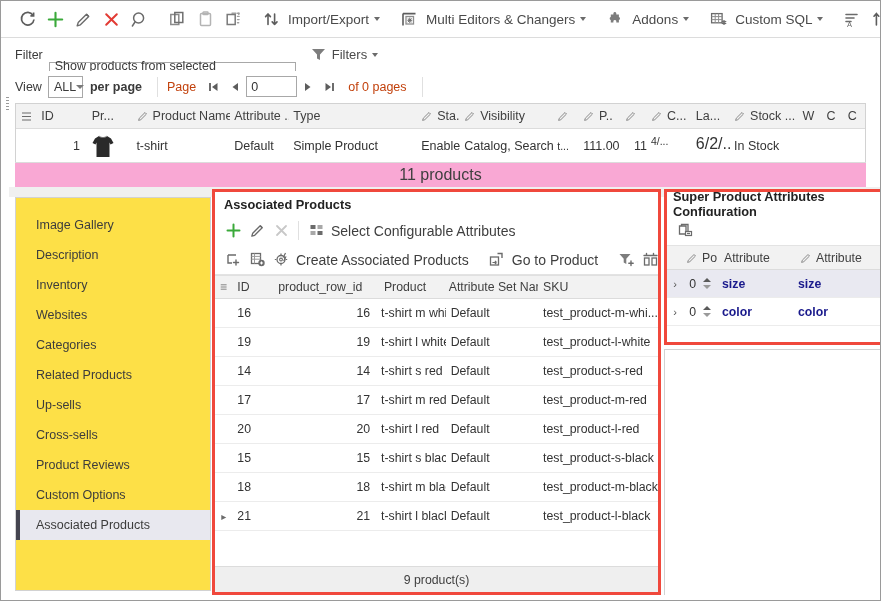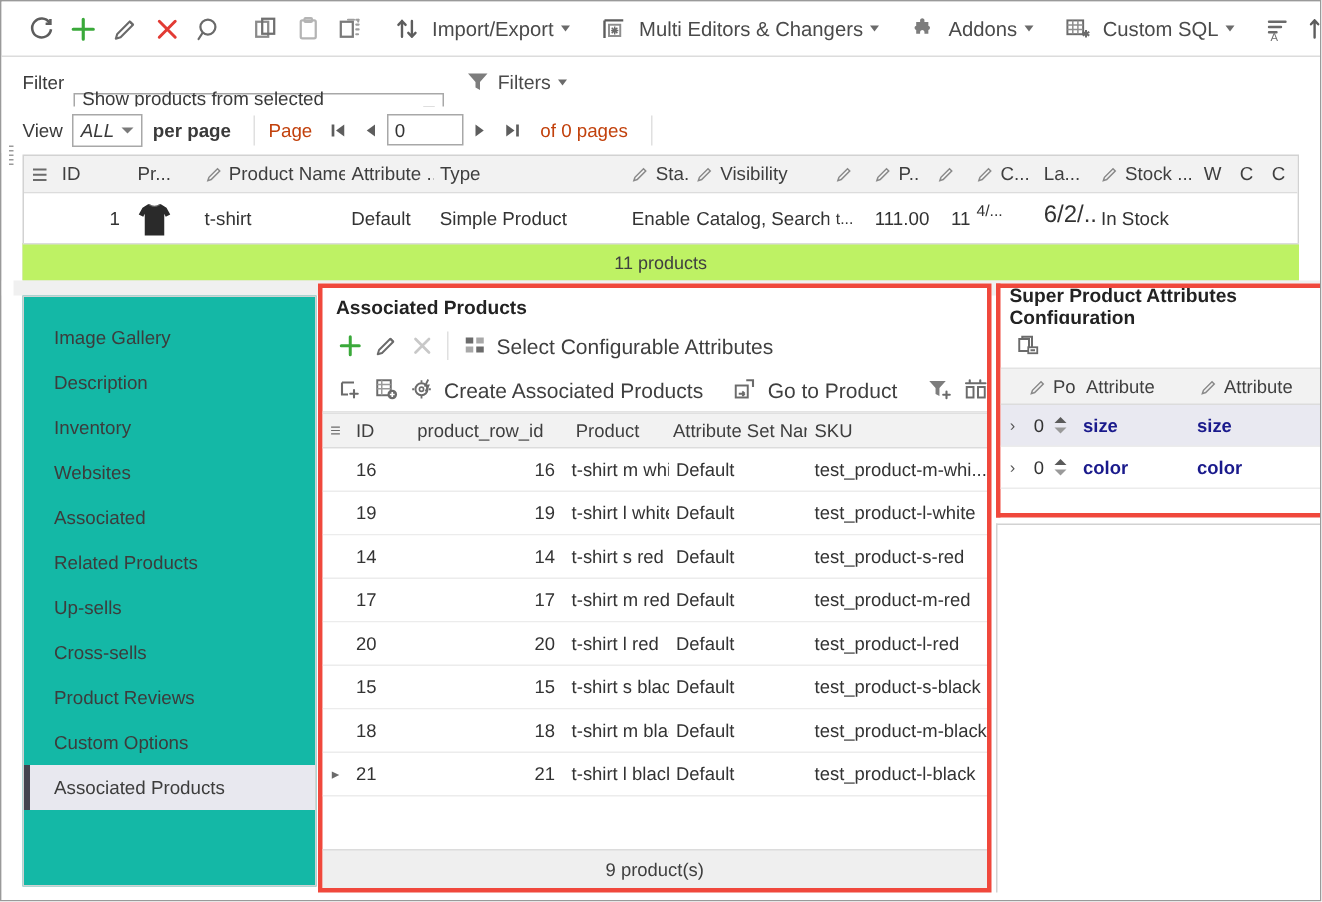--- a/index.html
+++ b/index.html
@@ -75,21 +75,21 @@
     width: 18px; height: 20px;
     display: flex; align-items: center; justify-content: center;
   }
   .combo .cbtn i {
     display: inline-block;
     border-left: 4px solid transparent;
     border-right: 4px solid transparent;
     border-top: 4px solid #7a7a7a;
   }
   .combo-filter { width: 247px; margin-top: 37px; }
-  .combo-view { width: 47px; font-style: italic; }
+  .combo-view { width: 35px; }
   .filters-btn {
     display: inline-flex; align-items: center;
     margin-left: 14px; font-size: 13px; color: #4a4a4a;
   }
 
   
   .viewbar {
     position: absolute; left: 0; top: 70px;
     width: 879px; height: 31px;
     display: flex; align-items: center;
@@ -139,40 +139,40 @@
     border-bottom: 1px solid #ececec;
     white-space: nowrap;
   }
   .pgrid-row .rc {
     display: flex; align-items: center; height: 34px;
     padding: 0 4px; overflow: hidden;
   }
   .pgrid-foot {
     position: absolute; left: 14px; top: 161px;
     width: 851px; height: 25px;
-    background: #bef264;
+    background: #f9a8d4;
     border-top: 1px solid #dcdcdc;
     display: flex; align-items: center; justify-content: center;
-    font-size: 12px; color: #3f3f3f;
+    font-size: 16px; color: #3f3f3f;
   }
   .pen {
     display: inline-block; margin-right: 4px;
   }
   .thumb {
     width: 30px; height: 30px;
     display: flex; align-items: flex-end; justify-content: center;
     overflow: hidden;
   }
 
   
   .sidebar {
     position: absolute; left: 14px; top: 196px;
     width: 196px; height: 394px;
     border: 1px solid #d2d2d2;
-    background: #14b8a6;
+    background: #fde047;
     overflow: hidden;
   }
   .sb-item {
     height: 30px;
     display: flex; align-items: center;
     padding-left: 20px;
     font-size: 12.5px; color: #3c3c3c;
   }
   .sb-item.active {
     background: #e8e8ef;
@@ -660,21 +660,21 @@
     <div class="sb-item">
         <span>Description</span>
       </div>
     <div class="sb-item">
         <span>Inventory</span>
       </div>
     <div class="sb-item">
         <span>Websites</span>
       </div>
     <div class="sb-item">
-        <span>Associated</span>
+        <span>Categories</span>
       </div>
     <div class="sb-item">
         <span>Related Products</span>
       </div>
     <div class="sb-item">
         <span>Up-sells</span>
       </div>
     <div class="sb-item">
         <span>Cross-sells</span>
       </div>

